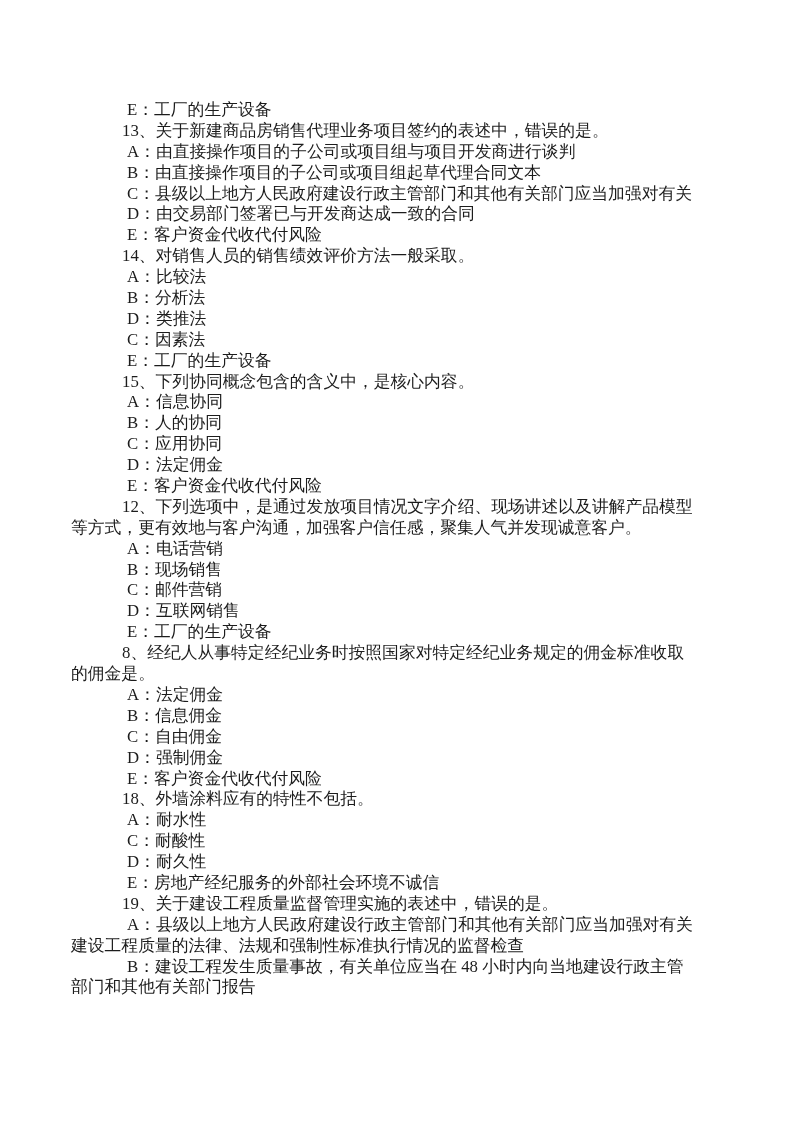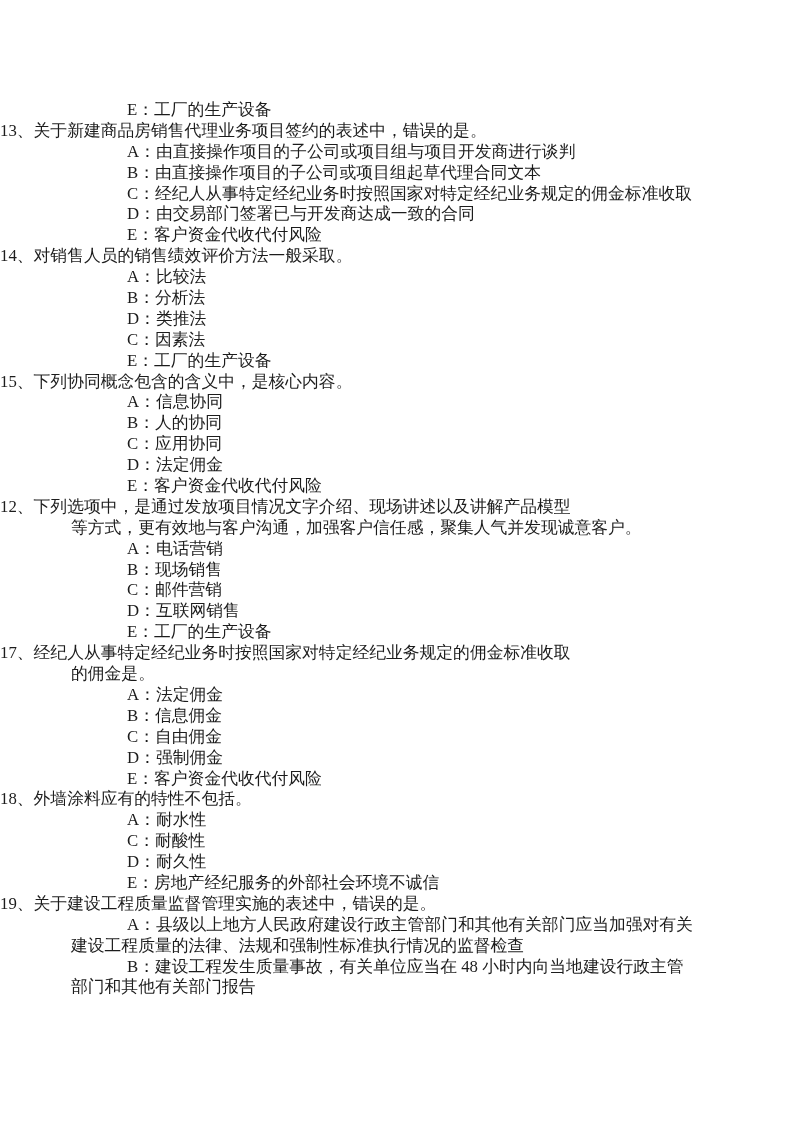--- a/index.html
+++ b/index.html
@@ -22,34 +22,34 @@
     top: 100px;
     left: 0;
     width: 800px;
   }
   .line {
     height: 20.9px;
     line-height: 20.9px;
     white-space: nowrap;
     letter-spacing: 0;
   }
-  .line.question     { }
+  .line.question     { margin-left: 122px; }
   .line.option       { margin-left: 127px; }
   .line.continuation { margin-left: 71px; }
 </style>
 </head>
 <body>
 
 <div class="page">
   <div class="content">
       <div class="line option">E：工厂的生产设备</div>
       <div class="line question">13、关于新建商品房销售代理业务项目签约的表述中，错误的是。</div>
       <div class="line option">A：由直接操作项目的子公司或项目组与项目开发商进行谈判</div>
       <div class="line option">B：由直接操作项目的子公司或项目组起草代理合同文本</div>
-      <div class="line option">C：经纪人从事特定经纪业务时按照国家对特定经纪业务规定的佣金标准收取</div>
+      <div class="line option">C：县级以上地方人民政府建设行政主管部门和其他有关部门应当加强对有关</div>
       <div class="line option">D：由交易部门签署已与开发商达成一致的合同</div>
       <div class="line option">E：客户资金代收代付风险</div>
       <div class="line question">14、对销售人员的销售绩效评价方法一般采取。</div>
       <div class="line option">A：比较法</div>
       <div class="line option">B：分析法</div>
       <div class="line option">D：类推法</div>
       <div class="line option">C：因素法</div>
       <div class="line option">E：工厂的生产设备</div>
       <div class="line question">15、下列协同概念包含的含义中，是核心内容。</div>
       <div class="line option">A：信息协同</div>
@@ -57,21 +57,21 @@
       <div class="line option">C：应用协同</div>
       <div class="line option">D：法定佣金</div>
       <div class="line option">E：客户资金代收代付风险</div>
       <div class="line question">12、下列选项中，是通过发放项目情况文字介绍、现场讲述以及讲解产品模型</div>
       <div class="line continuation">等方式，更有效地与客户沟通，加强客户信任感，聚集人气并发现诚意客户。</div>
       <div class="line option">A：电话营销</div>
       <div class="line option">B：现场销售</div>
       <div class="line option">C：邮件营销</div>
       <div class="line option">D：互联网销售</div>
       <div class="line option">E：工厂的生产设备</div>
-      <div class="line question">17、经纪人从事特定经纪业务时按照国家对特定经纪业务规定的佣金标准收取</div>
+      <div class="line question">8、经纪人从事特定经纪业务时按照国家对特定经纪业务规定的佣金标准收取</div>
       <div class="line continuation">的佣金是。</div>
       <div class="line option">A：法定佣金</div>
       <div class="line option">B：信息佣金</div>
       <div class="line option">C：自由佣金</div>
       <div class="line option">D：强制佣金</div>
       <div class="line option">E：客户资金代收代付风险</div>
       <div class="line question">18、外墙涂料应有的特性不包括。</div>
       <div class="line option">A：耐水性</div>
       <div class="line option">C：耐酸性</div>
       <div class="line option">D：耐久性</div>

